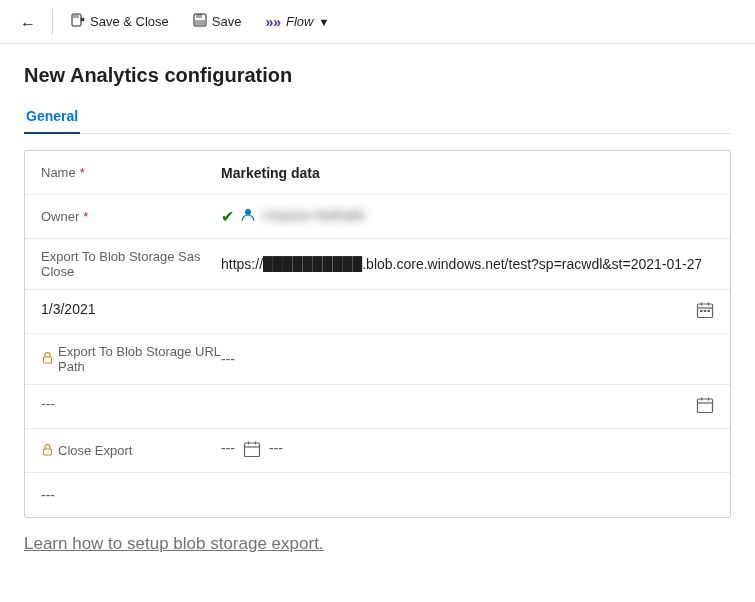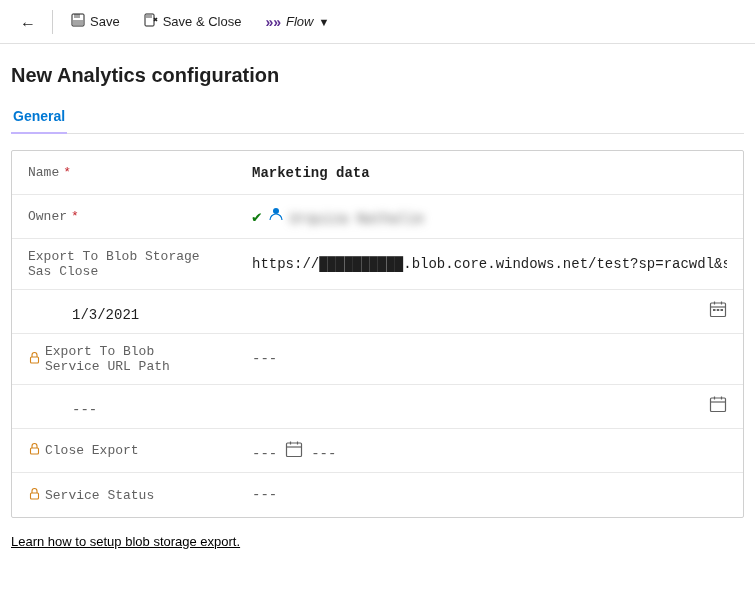--- a/index.html
+++ b/index.html
@@ -56,21 +56,21 @@
       padding: 5px 10px;
       background: none;
       border: none;
       cursor: pointer;
       font-size: 13px;
       color: #1f1f1f;
     }
 
     
     .page {
-      padding: 20px 11px;
+      padding: 20px 24px;
     }
     .page-title {
       font-size: 20px;
       font-weight: 600;
       color: #1f1f1f;
       margin-bottom: 12px;
     }
 
     
     .tabs {
@@ -78,31 +78,30 @@
       border-bottom: 1px solid #e0e0e0;
       margin-bottom: 16px;
     }
     .tab {
       padding: 8px 2px;
       margin-right: 20px;
       font-size: 14px;
       font-weight: 600;
       color: #0078d4;
       cursor: pointer;
-      border-bottom: 2px solid #c4b5fd;
+      border-bottom: 2px solid #0c4a6e;
       position: relative;
       top: 1px;
     }
 
     
     .form-card {
       border: 1px solid #d0d0d0;
       border-radius: 2px;
       overflow: hidden;
-      font-family: Liberation Mono, monospace;
     }
     .form-row {
       display: flex;
       align-items: center;
       border-bottom: 1px solid #e8e8e8;
       padding: 10px 16px;
       min-height: 44px;
     }
     .form-row:last-child { border-bottom: none; }
     .form-label {
@@ -116,23 +115,22 @@
     }
     .required-star {
       color: #c4262e;
       font-size: 13px;
     }
     .form-value {
       flex: 1;
       font-size: 14px;
       color: #1f1f1f;
       display: flex;
-      align-items: flex-end;
+      align-items: flex-start;
       gap: 6px;
-      margin-left: 44px;
     }
     .form-value.bold {
       font-weight: 600;
     }
     .form-value.truncated {
       overflow: hidden;
       white-space: nowrap;
       text-overflow: ellipsis;
     }
     .form-value.muted {
@@ -159,59 +157,59 @@
     .owner-name {
       color: #616161;
       font-size: 14px;
       filter: blur(4px);
     }
 
     
     .learn-link {
       display: inline-block;
       margin-top: 16px;
-      color: #000000;
+      color: #737373;
       text-decoration: underline;
-      font-size: 13px;
+      font-size: 17px;
       cursor: pointer;
     }
   </style>
 </head>
 <body>
 
 <div class="toolbar">
   <button class="back-btn">
     <span>←</span>
   </button>
   <div class="toolbar-sep"></div>
+
+  <button class="toolbar-btn">
+    <span style="font-size:14px;">
+      <svg width="14" height="14" viewBox="0 0 14 14" fill="none" xmlns="http://www.w3.org/2000/svg">
+        <rect x="1" y="1" width="9" height="12" rx="1" stroke="#1f1f1f" stroke-width="1"></rect>
+        <rect x="2" y="2" width="6" height="3" fill="#1f1f1f" opacity="0.4"></rect>
+        <line x1="10" y1="5" x2="13" y2="8" stroke="#1f1f1f" stroke-width="1.5"></line>
+        <line x1="13" y1="5" x2="10" y2="8" stroke="#1f1f1f" stroke-width="1.5"></line>
+      </svg>
+    </span>
+    <span>Save &amp; Close</span>
+  </button>
 
   <button class="toolbar-btn">
     <span style="font-size:14px;">
       
       <svg width="14" height="14" viewBox="0 0 14 14" fill="none" xmlns="http://www.w3.org/2000/svg">
         <rect x="1" y="1" width="12" height="12" rx="1" stroke="#1f1f1f" stroke-width="1"></rect>
         <rect x="3" y="1" width="6" height="4" fill="#1f1f1f" opacity="0.4"></rect>
         <rect x="2" y="7" width="10" height="5" fill="#1f1f1f" opacity="0.4"></rect>
       </svg>
     </span>
     <span>Save</span>
   </button>
 
-  <button class="toolbar-btn">
-    <span style="font-size:14px;">
-      <svg width="14" height="14" viewBox="0 0 14 14" fill="none" xmlns="http://www.w3.org/2000/svg">
-        <rect x="1" y="1" width="9" height="12" rx="1" stroke="#1f1f1f" stroke-width="1"></rect>
-        <rect x="2" y="2" width="6" height="3" fill="#1f1f1f" opacity="0.4"></rect>
-        <line x1="10" y1="5" x2="13" y2="8" stroke="#1f1f1f" stroke-width="1.5"></line>
-        <line x1="13" y1="5" x2="10" y2="8" stroke="#1f1f1f" stroke-width="1.5"></line>
-      </svg>
-    </span>
-    <span>Save &amp; Close</span>
-  </button>
-
   <button class="flow-btn">
     <span style="font-size:14px; color:#5c2d91; font-weight:bold;">»»</span>
     <span style="font-size:13px;font-style:italic;">Flow</span>
     <span style="font-size:11px;">▼</span>
   </button>
 </div>
 
 <div class="page">
   <h1 class="page-title">New Analytics configuration</h1>
 
@@ -279,21 +277,21 @@
     </div>
 
     <div class="form-row">
       <div class="form-label">
         <span class="lock-icon">
           <svg width="13" height="13" viewBox="0 0 13 13" fill="none">
             <rect x="2.5" y="6" width="8" height="6" rx="1" stroke="#d4831a" stroke-width="1.1"></rect>
             <path d="M4 6V4a2.5 2.5 0 015 0v2" stroke="#d4831a" stroke-width="1.1" fill="none"></path>
           </svg>
         </span>
-        <span>Export To Blob Service URL Path</span>
+        <span>Export To Blob Storage URL Path</span>
       </div>
       <div class="form-value muted">
         <span>---</span>
       </div>
     </div>
 
     <div class="form-row">
       <div class="form-value muted">
         <span>---</span>
         <span class="calendar-icon" style="margin-left: auto;">
@@ -325,29 +323,20 @@
             <line x1="1.5" y1="7" x2="16.5" y2="7" stroke="#616161" stroke-width="1.2"></line>
             <line x1="5.5" y1="1.5" x2="5.5" y2="4.5" stroke="#616161" stroke-width="1.2"></line>
             <line x1="12.5" y1="1.5" x2="12.5" y2="4.5" stroke="#616161" stroke-width="1.2"></line>
           </svg>
         </span>
         <span>---</span>
       </div>
     </div>
 
     <div class="form-row">
-      <div class="form-label">
-        <span class="lock-icon">
-          <svg width="13" height="13" viewBox="0 0 13 13" fill="none">
-            <rect x="2.5" y="6" width="8" height="6" rx="1" stroke="#d4831a" stroke-width="1.1"></rect>
-            <path d="M4 6V4a2.5 2.5 0 015 0v2" stroke="#d4831a" stroke-width="1.1" fill="none"></path>
-          </svg>
-        </span>
-        <span>Service Status</span>
-      </div>
       <div class="form-value muted">
         <span>---</span>
       </div>
     </div>
 
   </div>
 
   
   <a class="learn-link">Learn how to setup blob storage export.</a>
 

